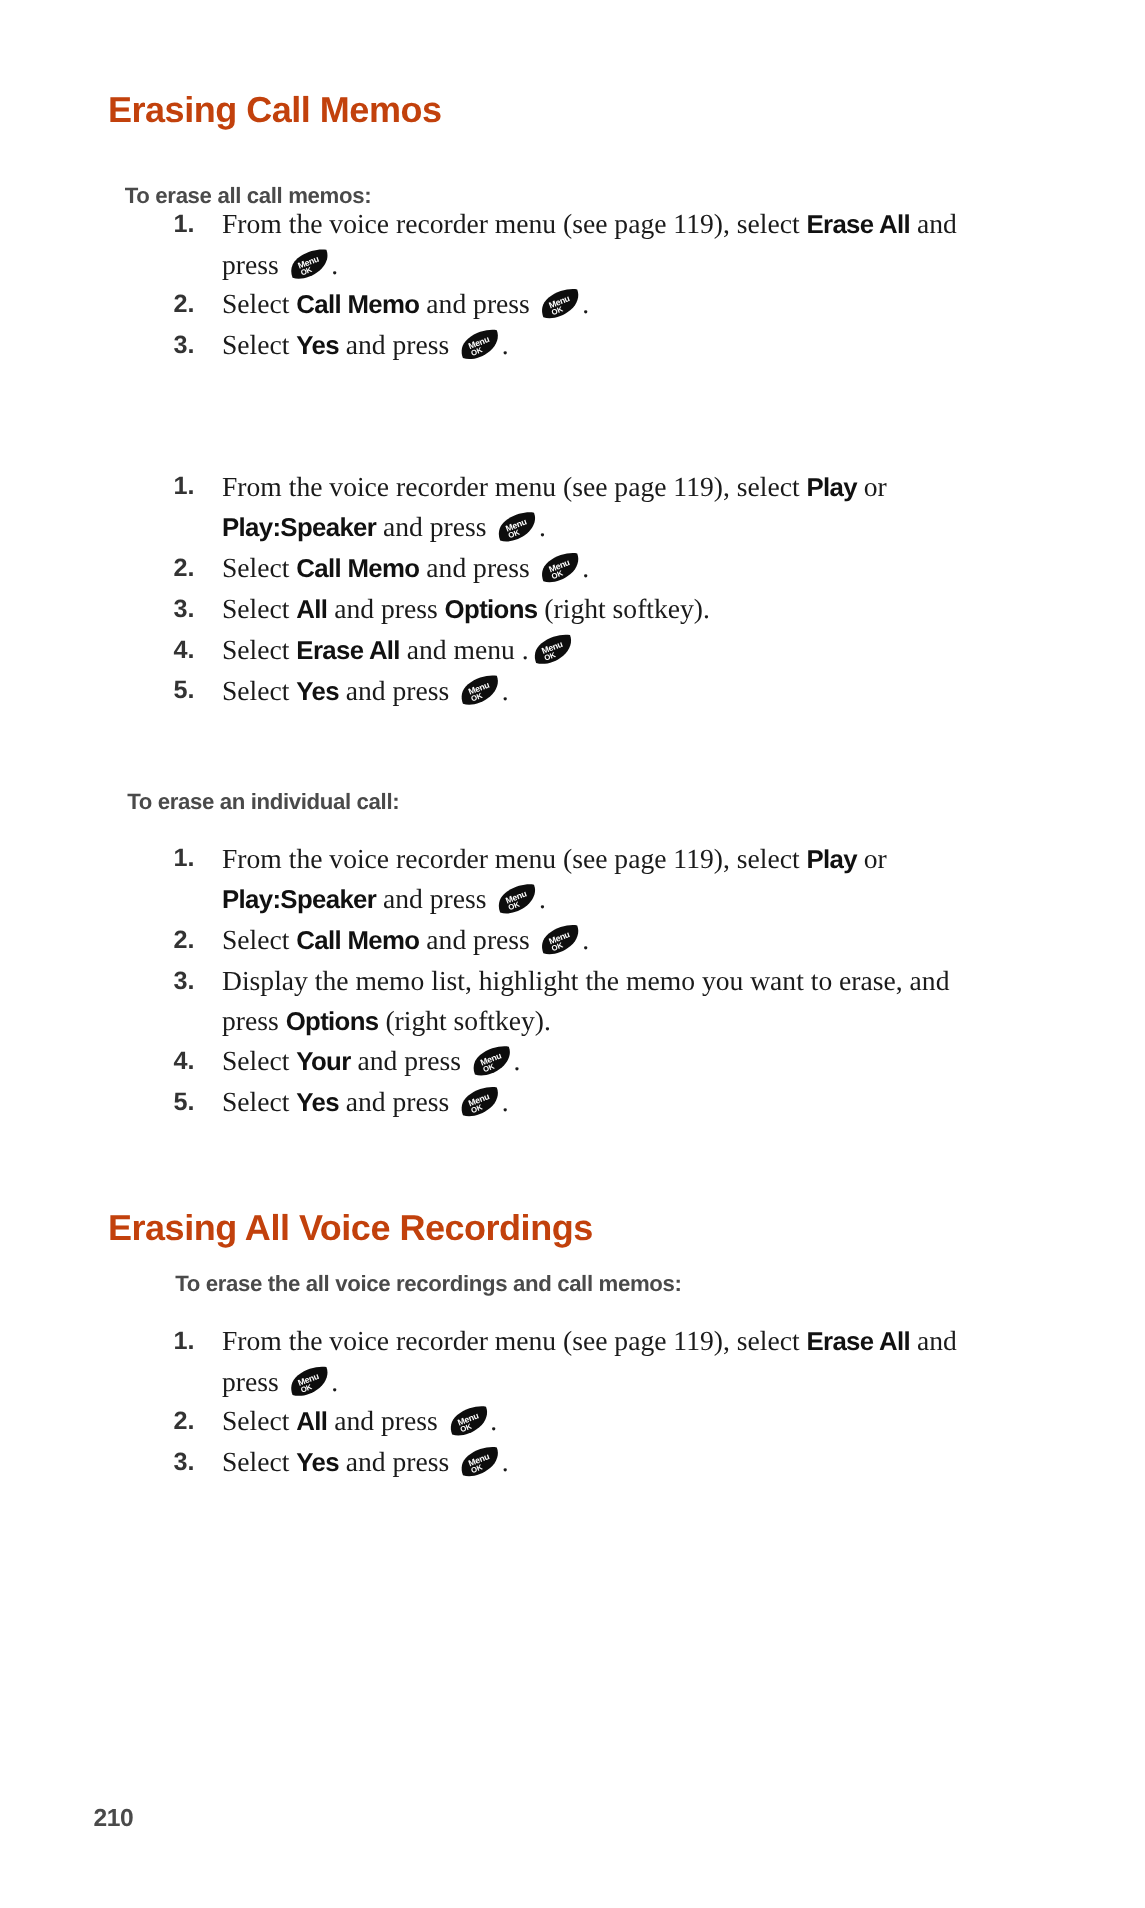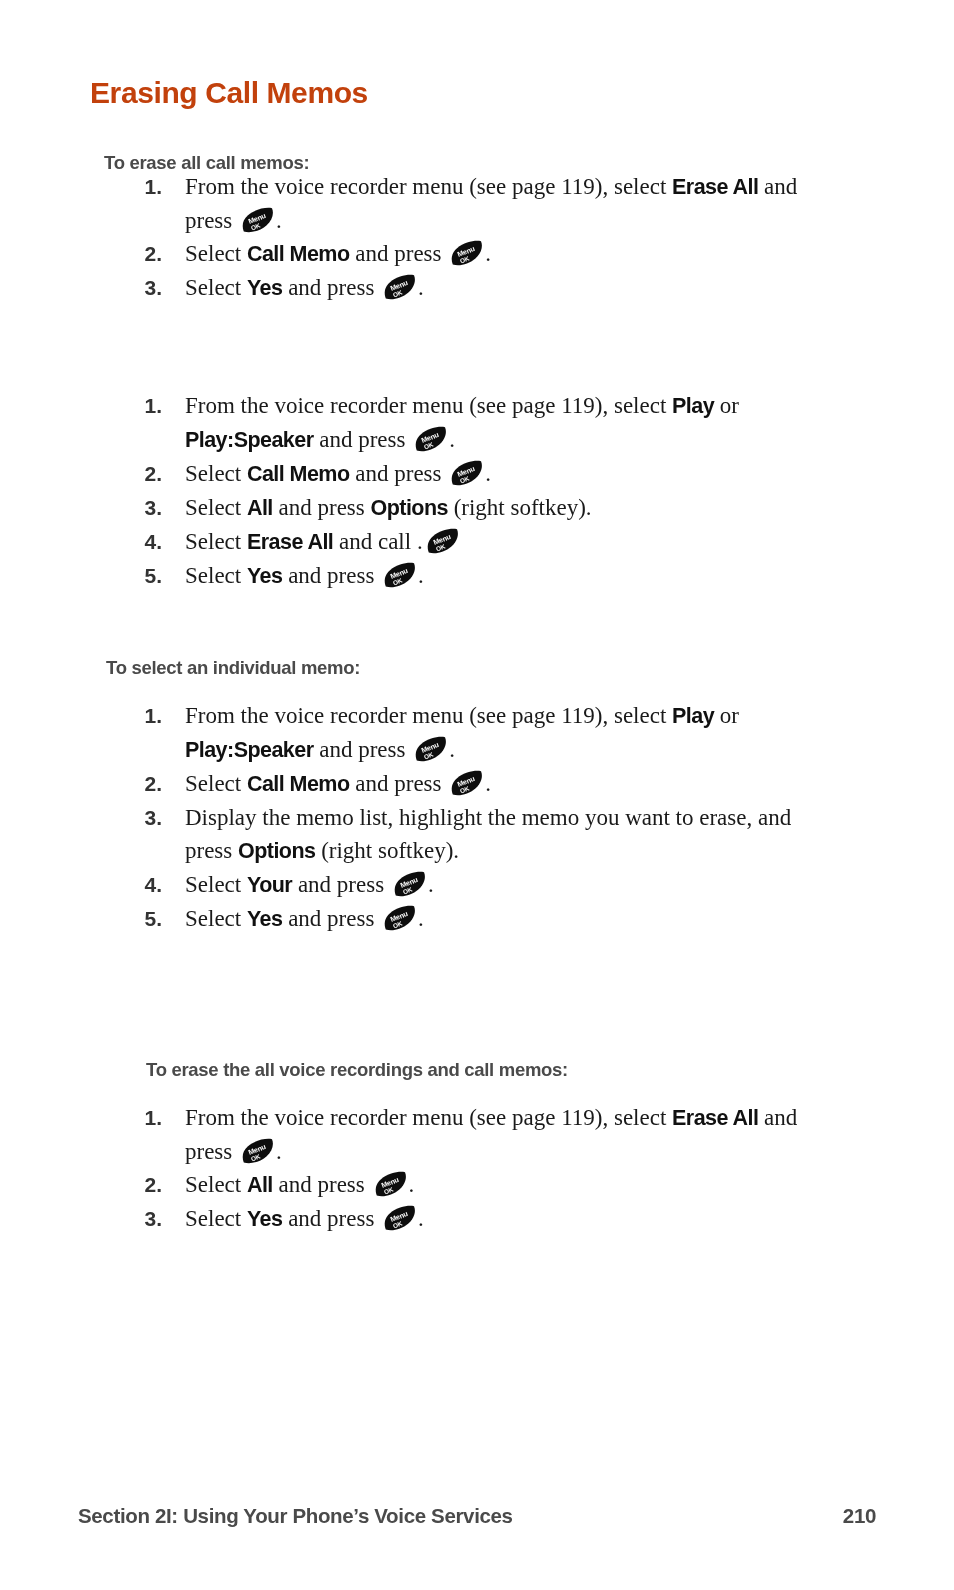--- a/index.html
+++ b/index.html
@@ -169,59 +169,59 @@
 
 
   <ol class="steps blk" style="left:128px; top:389px; width:706px;">
       <li><span class="num">1.</span><span>From the voice recorder menu (see page 119), select </span><b class="ui">Play</b><span> or </span><b class="ui">Play:Speaker</b><span> and press </span><span class="menukey"><svg viewBox="0 0 34 30" xmlns="http://www.w3.org/2000/svg">
             <path d="M31.0 2.2 C25.0 1.0 14.5 3.0 7.0 9.2 C1.5 13.8 0.6 20.0 2.8 25.4 C9.0 27.6 18.6 25.2 25.4 19.4 C31.4 14.2 33.2 7.4 31.0 2.2 Z" fill="#0d0d0d"></path>
           </svg><span class="kl1">Menu</span><span class="kl2">OK</span></span><span>.</span></li>
       <li><span class="num">2.</span><span>Select </span><b class="ui">Call Memo</b><span> and press </span><span class="menukey"><svg viewBox="0 0 34 30" xmlns="http://www.w3.org/2000/svg">
             <path d="M31.0 2.2 C25.0 1.0 14.5 3.0 7.0 9.2 C1.5 13.8 0.6 20.0 2.8 25.4 C9.0 27.6 18.6 25.2 25.4 19.4 C31.4 14.2 33.2 7.4 31.0 2.2 Z" fill="#0d0d0d"></path>
           </svg><span class="kl1">Menu</span><span class="kl2">OK</span></span><span>.</span></li>
       <li><span class="num">3.</span><span>Select </span><b class="ui">All</b><span> and press </span><b class="ui">Options</b><span> (right softkey).</span></li>
-      <li><span class="num">4.</span><span>Select </span><b class="ui">Erase All</b><span> and call .</span><span class="menukey"><svg viewBox="0 0 34 30" xmlns="http://www.w3.org/2000/svg">
+      <li><span class="num">4.</span><span>Select </span><b class="ui">Erase All</b><span> and menu .</span><span class="menukey"><svg viewBox="0 0 34 30" xmlns="http://www.w3.org/2000/svg">
             <path d="M31.0 2.2 C25.0 1.0 14.5 3.0 7.0 9.2 C1.5 13.8 0.6 20.0 2.8 25.4 C9.0 27.6 18.6 25.2 25.4 19.4 C31.4 14.2 33.2 7.4 31.0 2.2 Z" fill="#0d0d0d"></path>
           </svg><span class="kl1">Menu</span><span class="kl2">OK</span></span></li>
       <li><span class="num">5.</span><span>Select </span><b class="ui">Yes</b><span> and press </span><span class="menukey"><svg viewBox="0 0 34 30" xmlns="http://www.w3.org/2000/svg">
             <path d="M31.0 2.2 C25.0 1.0 14.5 3.0 7.0 9.2 C1.5 13.8 0.6 20.0 2.8 25.4 C9.0 27.6 18.6 25.2 25.4 19.4 C31.4 14.2 33.2 7.4 31.0 2.2 Z" fill="#0d0d0d"></path>
           </svg><span class="kl1">Menu</span><span class="kl2">OK</span></span><span>.</span></li>
     </ol>
 
-  <h2 class="sub-heading blk" style="left:106px; top:657px; width:780px;">To select an individual memo:</h2>
+  <h2 class="sub-heading blk" style="left:106px; top:657px; width:780px;">To erase an individual call:</h2>
 
   <ol class="steps blk" style="left:128px; top:699px; width:706px;">
       <li><span class="num">1.</span><span>From the voice recorder menu (see page 119), select </span><b class="ui">Play</b><span> or </span><b class="ui">Play:Speaker</b><span> and press </span><span class="menukey"><svg viewBox="0 0 34 30" xmlns="http://www.w3.org/2000/svg">
             <path d="M31.0 2.2 C25.0 1.0 14.5 3.0 7.0 9.2 C1.5 13.8 0.6 20.0 2.8 25.4 C9.0 27.6 18.6 25.2 25.4 19.4 C31.4 14.2 33.2 7.4 31.0 2.2 Z" fill="#0d0d0d"></path>
           </svg><span class="kl1">Menu</span><span class="kl2">OK</span></span><span>.</span></li>
       <li><span class="num">2.</span><span>Select </span><b class="ui">Call Memo</b><span> and press </span><span class="menukey"><svg viewBox="0 0 34 30" xmlns="http://www.w3.org/2000/svg">
             <path d="M31.0 2.2 C25.0 1.0 14.5 3.0 7.0 9.2 C1.5 13.8 0.6 20.0 2.8 25.4 C9.0 27.6 18.6 25.2 25.4 19.4 C31.4 14.2 33.2 7.4 31.0 2.2 Z" fill="#0d0d0d"></path>
           </svg><span class="kl1">Menu</span><span class="kl2">OK</span></span><span>.</span></li>
       <li><span class="num">3.</span><span>Display the memo list, highlight the memo you want to erase, and press </span><b class="ui">Options</b><span> (right softkey).</span></li>
       <li><span class="num">4.</span><span>Select </span><b class="ui">Your</b><span> and press </span><span class="menukey"><svg viewBox="0 0 34 30" xmlns="http://www.w3.org/2000/svg">
             <path d="M31.0 2.2 C25.0 1.0 14.5 3.0 7.0 9.2 C1.5 13.8 0.6 20.0 2.8 25.4 C9.0 27.6 18.6 25.2 25.4 19.4 C31.4 14.2 33.2 7.4 31.0 2.2 Z" fill="#0d0d0d"></path>
           </svg><span class="kl1">Menu</span><span class="kl2">OK</span></span><span>.</span></li>
       <li><span class="num">5.</span><span>Select </span><b class="ui">Yes</b><span> and press </span><span class="menukey"><svg viewBox="0 0 34 30" xmlns="http://www.w3.org/2000/svg">
             <path d="M31.0 2.2 C25.0 1.0 14.5 3.0 7.0 9.2 C1.5 13.8 0.6 20.0 2.8 25.4 C9.0 27.6 18.6 25.2 25.4 19.4 C31.4 14.2 33.2 7.4 31.0 2.2 Z" fill="#0d0d0d"></path>
           </svg><span class="kl1">Menu</span><span class="kl2">OK</span></span><span>.</span></li>
     </ol>
 
+  <h1 class="section-heading blk" style="left:90px; top:1007px; width:780px;">Erasing All Voice Recordings</h1>
 
   <h2 class="sub-heading blk" style="left:106px; top:1059px; width:810px;margin-left:40px;">To erase the all voice recordings and call memos:</h2>
 
   <ol class="steps blk" style="left:128px; top:1101px; width:706px;">
       <li><span class="num">1.</span><span>From the voice recorder menu (see page 119), select </span><b class="ui">Erase All</b><span> and press </span><span class="menukey"><svg viewBox="0 0 34 30" xmlns="http://www.w3.org/2000/svg">
             <path d="M31.0 2.2 C25.0 1.0 14.5 3.0 7.0 9.2 C1.5 13.8 0.6 20.0 2.8 25.4 C9.0 27.6 18.6 25.2 25.4 19.4 C31.4 14.2 33.2 7.4 31.0 2.2 Z" fill="#0d0d0d"></path>
           </svg><span class="kl1">Menu</span><span class="kl2">OK</span></span><span>.</span></li>
       <li><span class="num">2.</span><span>Select </span><b class="ui">All</b><span> and press </span><span class="menukey"><svg viewBox="0 0 34 30" xmlns="http://www.w3.org/2000/svg">
             <path d="M31.0 2.2 C25.0 1.0 14.5 3.0 7.0 9.2 C1.5 13.8 0.6 20.0 2.8 25.4 C9.0 27.6 18.6 25.2 25.4 19.4 C31.4 14.2 33.2 7.4 31.0 2.2 Z" fill="#0d0d0d"></path>
           </svg><span class="kl1">Menu</span><span class="kl2">OK</span></span><span>.</span></li>
       <li><span class="num">3.</span><span>Select </span><b class="ui">Yes</b><span> and press </span><span class="menukey"><svg viewBox="0 0 34 30" xmlns="http://www.w3.org/2000/svg">
             <path d="M31.0 2.2 C25.0 1.0 14.5 3.0 7.0 9.2 C1.5 13.8 0.6 20.0 2.8 25.4 C9.0 27.6 18.6 25.2 25.4 19.4 C31.4 14.2 33.2 7.4 31.0 2.2 Z" fill="#0d0d0d"></path>
           </svg><span class="kl1">Menu</span><span class="kl2">OK</span></span><span>.</span></li>
     </ol>
 
   <div class="footer">
-    <span>Section 2I: Using Your Phone’s Voice Services</span>
     <span>210</span>
   </div>
 
 </div>
 
 </body></html>

